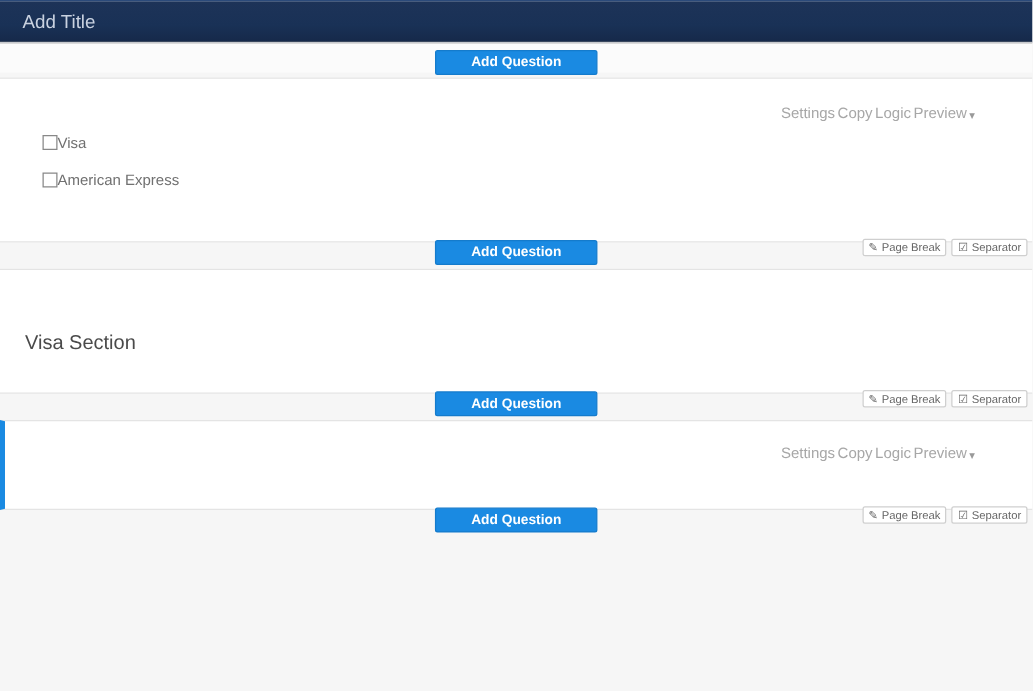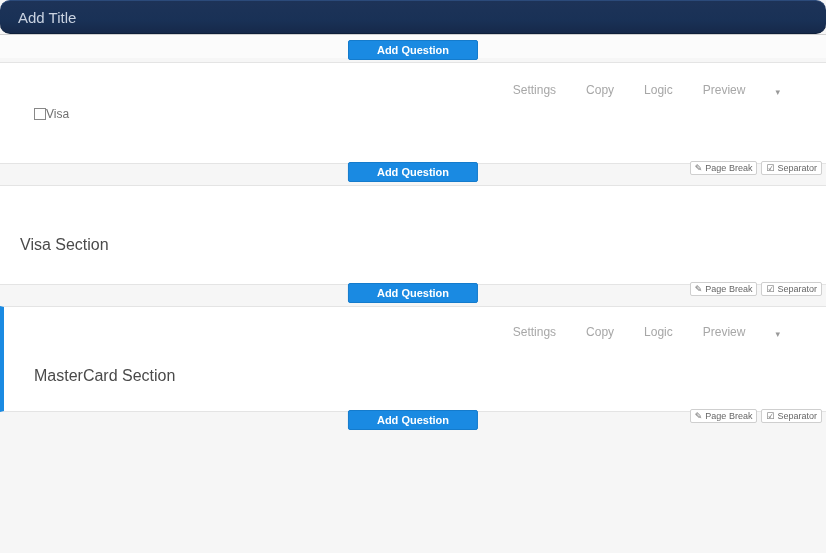--- a/index.html
+++ b/index.html
@@ -13,21 +13,20 @@
     color: #555;
   }
   .titlebar {
     background: linear-gradient(#1d3358, #193156 60%, #16294a);
     height: 34px;
     border-top: 1px solid #2b4a7a;
     border-bottom: 1px solid #0e1f3a;
     display: flex;
     align-items: center;
     padding-left: 18px;
-    border-radius: 10px;
   }
   .titlebar span {
     color: #c9d2e0;
     font-size: 15px;
   }
   .add-q-row {
     text-align: center;
     position: relative;
     height: 16px;
   }
@@ -49,21 +48,21 @@
     background: #fbfbfb;
     border-top: 1px solid #d0d0d0;
   }
   .toolbar-right {
     position: absolute;
     right: 12px;
     top: 0px;
     font-size: 12px;
     color: #a7a7a7;
     display: flex;
-    gap: 30px;
+    gap: 2px;
     align-items: flex-start;
   }
   .toolbar-right span { cursor: pointer; }
   .card {
     background: #fff;
     border: 1px solid #e4e4e4;
     border-left: none;
     border-right: none;
     margin-top: 4px;
     position: relative;
@@ -180,20 +179,24 @@
         <span>Copy</span>
         <span>Logic</span>
         <span>Preview</span>
         <span class="dropdown-caret">▾</span>
       </div>
     </div>
     <div class="option-row">
       <div class="checkbox"></div>
       <span>Visa</span>
     </div>
+    <div class="option-row">
+      <div class="checkbox"></div>
+      <span>American Express</span>
+    </div>
   </div>
 </div>
 
 <div class="insert-row">
   <div class="add-q-btn">Add Question</div>
   <div class="mini-btns">
     <div class="mini-btn">
       <span class="ico">✎</span>
       <span>Page Break</span>
     </div>
@@ -228,21 +231,20 @@
   <div class="card-inner">
     <div class="card-tools">
       <div class="toolbar-right">
         <span>Settings</span>
         <span>Copy</span>
         <span>Logic</span>
         <span>Preview</span>
         <span class="dropdown-caret">▾</span>
       </div>
     </div>
-    <div class="section-title">MasterCard Section</div>
   </div>
 </div>
 
 <div class="insert-row">
   <div class="add-q-btn">Add Question</div>
   <div class="mini-btns">
     <div class="mini-btn">
       <span class="ico">✎</span>
       <span>Page Break</span>
     </div>

